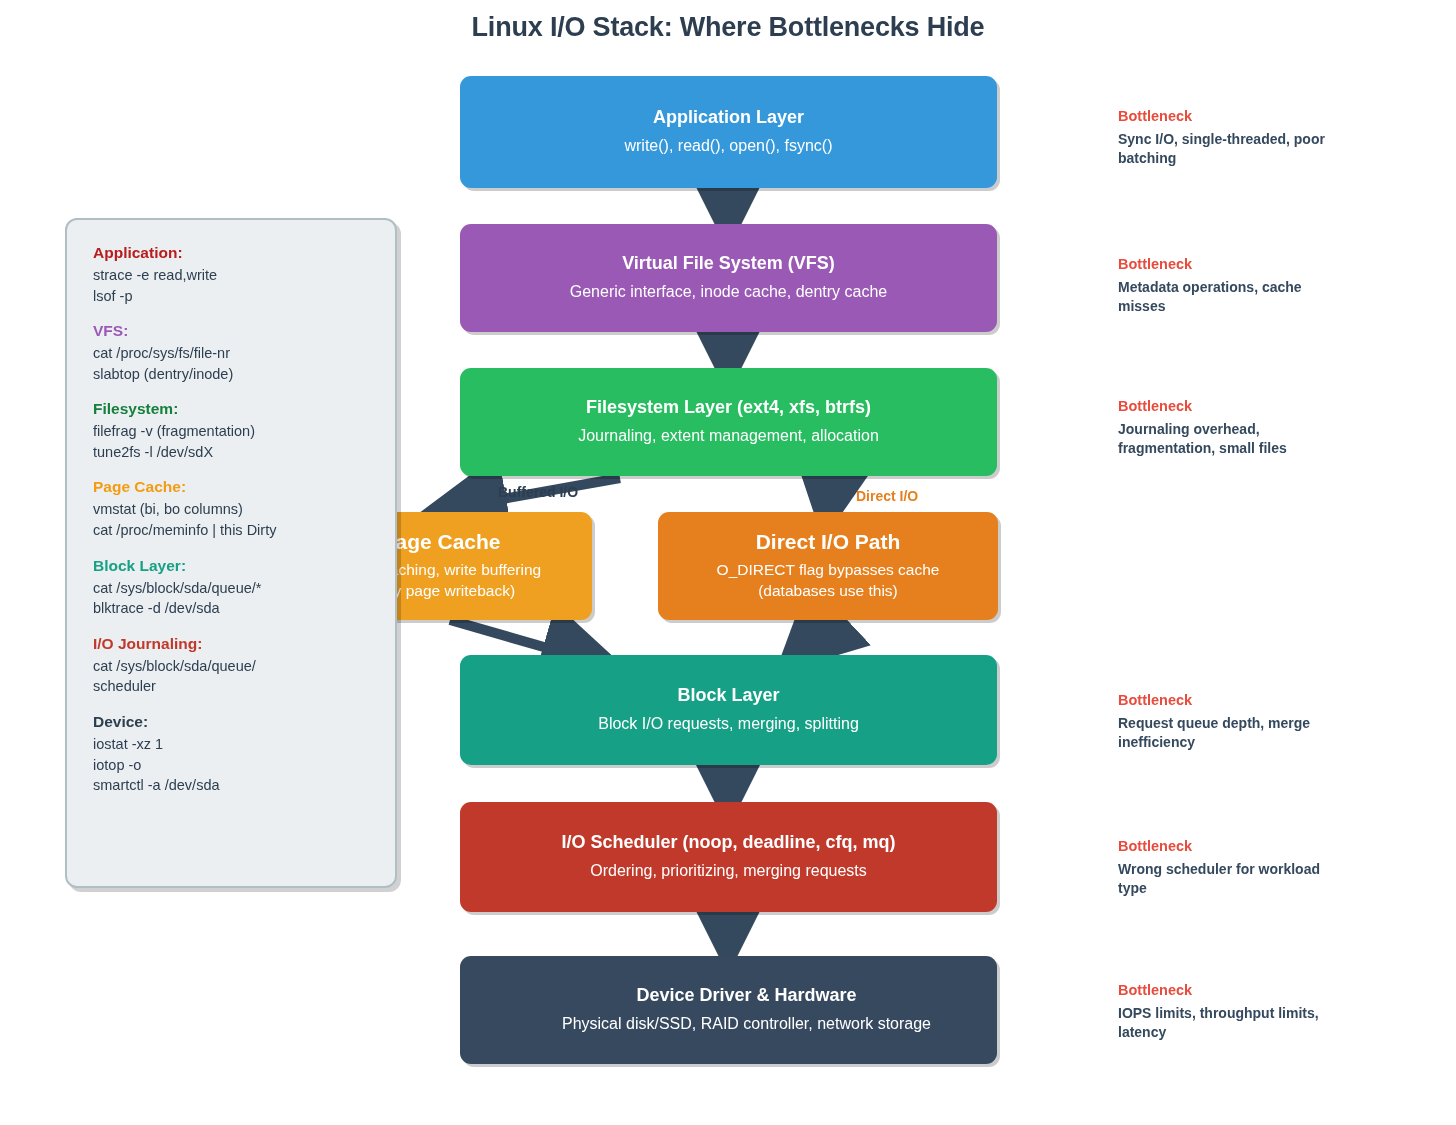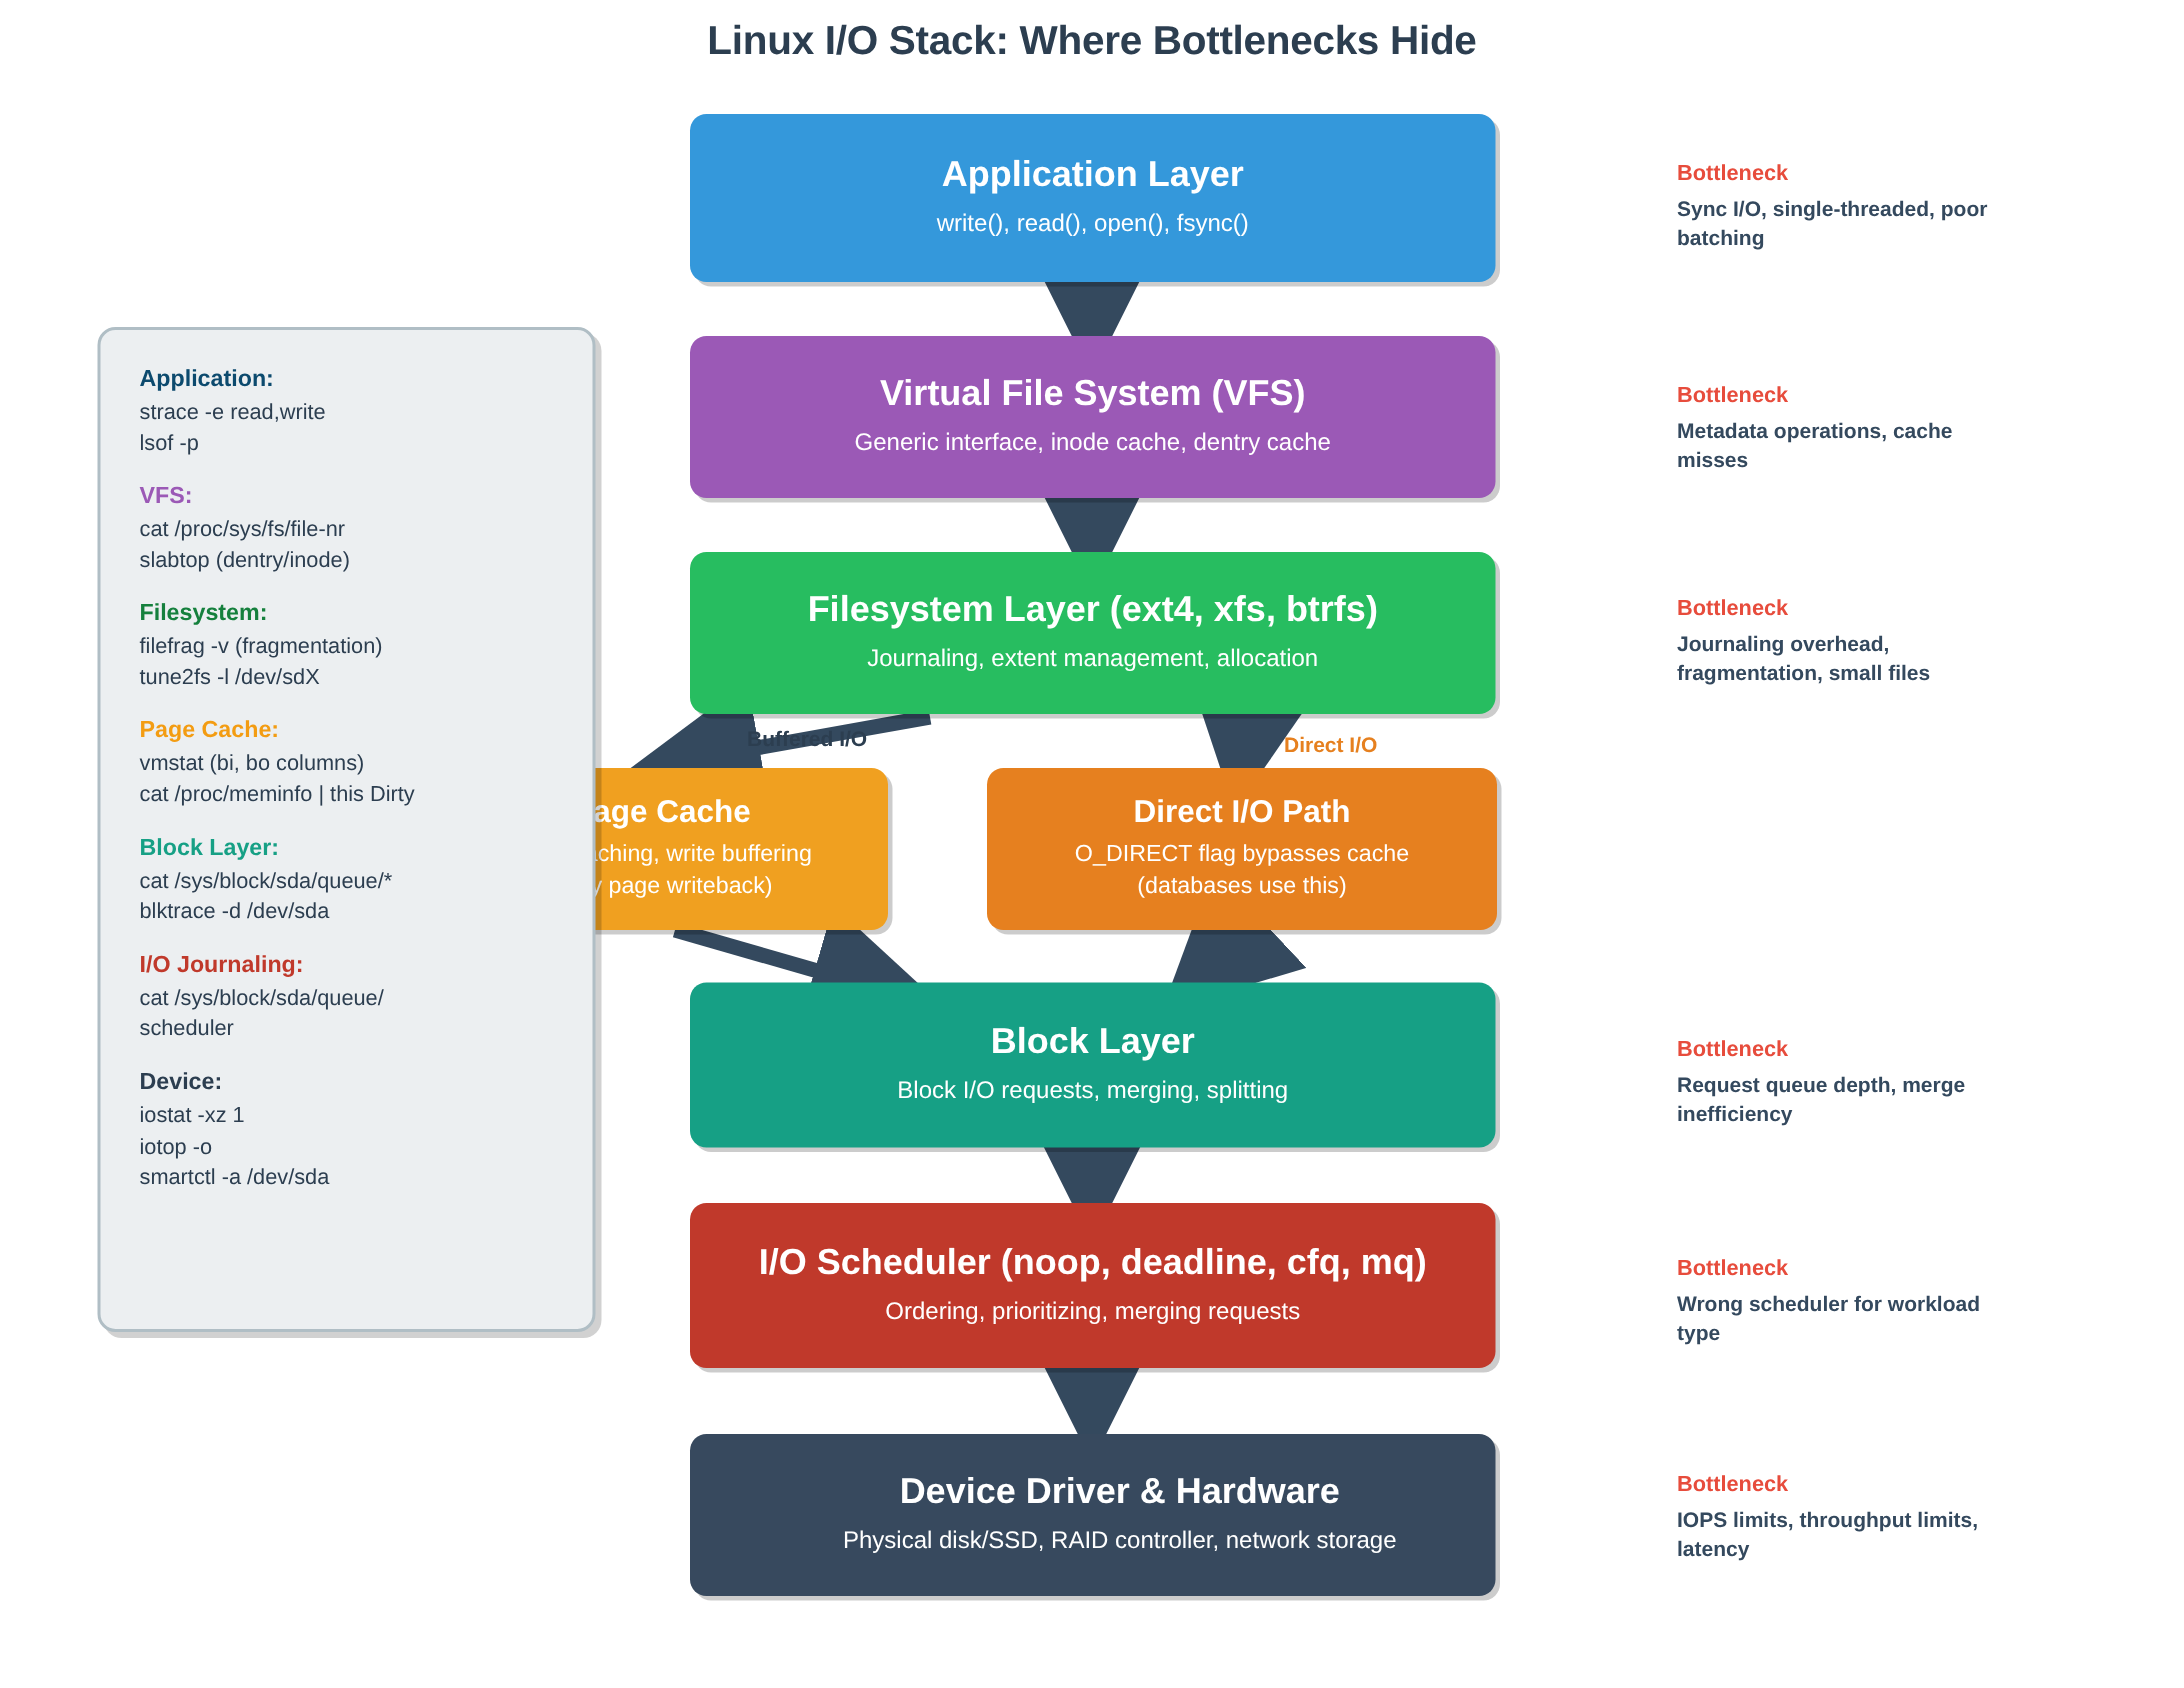--- a/index.html
+++ b/index.html
@@ -31,21 +31,21 @@
     width: 537px;
     border-radius: 11px;
     display: flex;
     flex-direction: column;
     align-items: center;
     justify-content: center;
     color: #ffffff;
     box-shadow: 3px 3px 0 rgba(0,0,0,0.20);
   }
   .layer .ttl {
-    font-size: 24px;
+    font-size: 18px;
     font-weight: bold;
     line-height: 1.2;
     text-align: center;
   }
   .layer .sub {
     font-size: 16px;
     margin-top: 8px;
     line-height: 1.3;
     text-align: center;
     font-weight: normal;
@@ -254,21 +254,21 @@
     <div class="bn-t">Wrong scheduler for workload type</div>
   </div>
   <div class="bn bn-6">
     <div class="bn-h">Bottleneck</div>
     <div class="bn-t">IOPS limits, throughput limits, latency</div>
   </div>
 
   <div class="tools">
 
     <div class="tool-group">
-      <div class="tool-head" style="color:#0c4a6e">Application:</div>
+      <div class="tool-head" style="color:#b91c1c">Application:</div>
       <div class="tool-line">strace -e read,write</div>
       <div class="tool-line">lsof -p</div>
     </div>
 
     <div class="tool-group">
       <div class="tool-head" style="color:#9b59b6">VFS:</div>
       <div class="tool-line">cat /proc/sys/fs/file-nr</div>
       <div class="tool-line">slabtop (dentry/inode)</div>
     </div>
 

